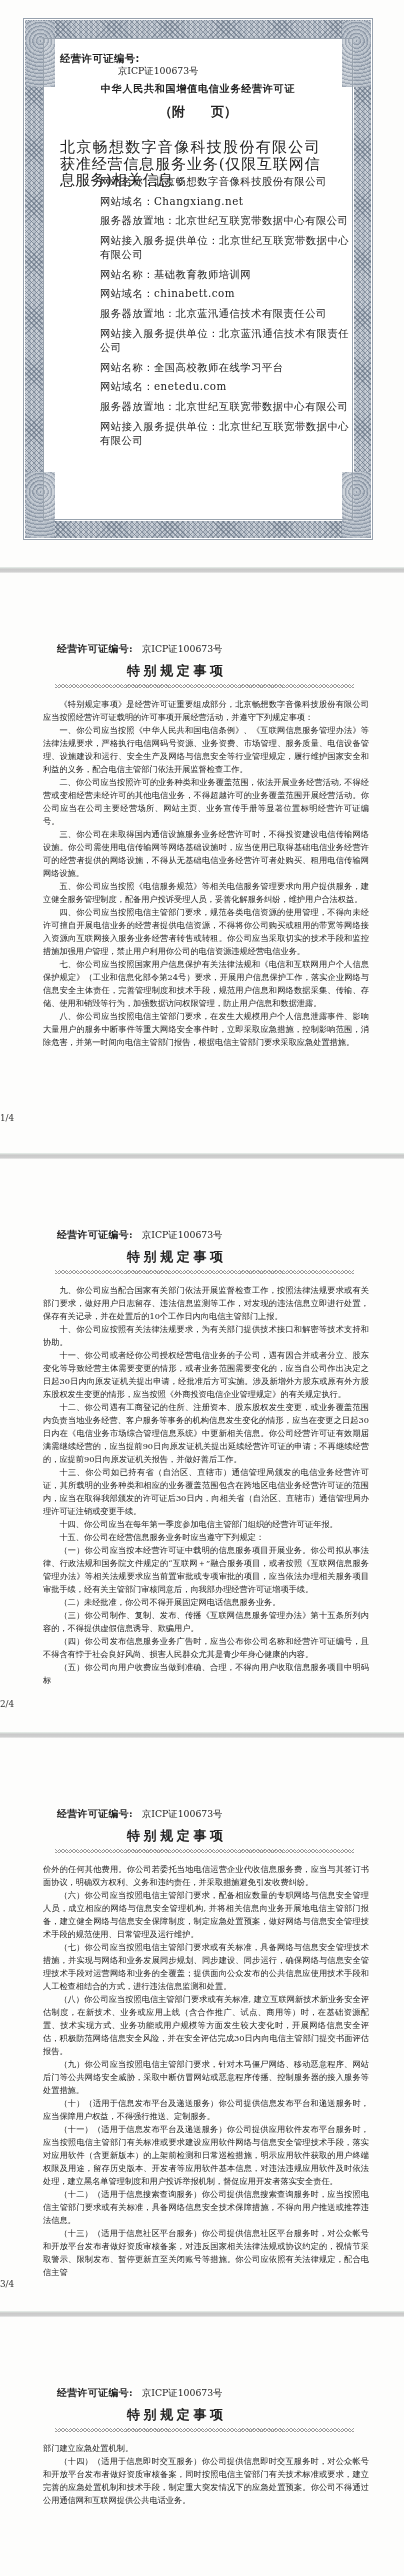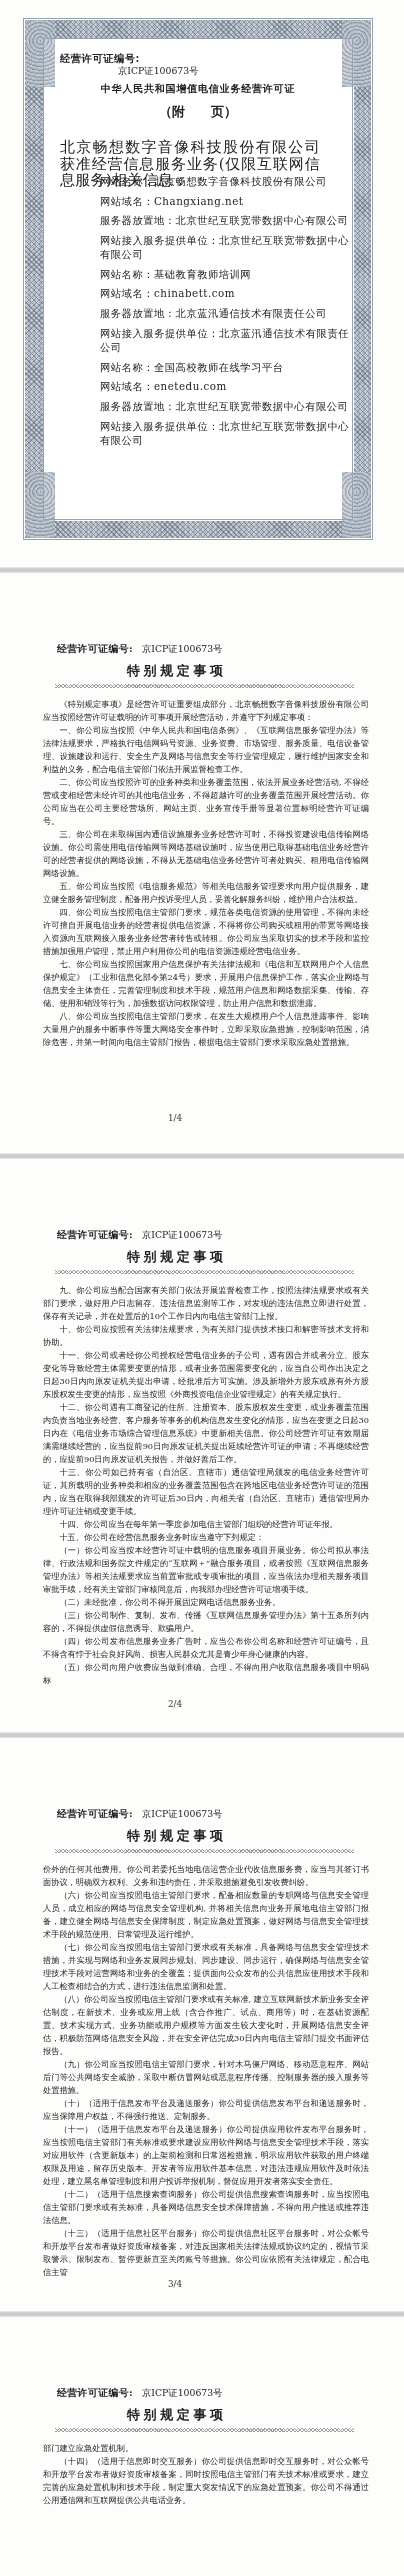--- a/index.html
+++ b/index.html
@@ -52,21 +52,21 @@
   .prov-title{position:absolute;left:0;right:0;top:89px;margin:0;text-align:center;
               font-size:13px;font-weight:bold;letter-spacing:3.6px;text-indent:3.6px;}
   .zigzag{position:absolute;left:55px;top:111px;width:299px;height:3.6px;
           background:
             repeating-linear-gradient(45deg, #9e9e9e 0 0.8px, transparent 0.8px 2.6px),
             repeating-linear-gradient(-45deg, #9e9e9e 0 0.8px, transparent 0.8px 2.6px);}
   .prov-body{position:absolute;left:43px;top:125px;width:326px;
              font-size:8.2px;line-height:13px;text-align:justify;}
   .prov-para{margin:0;text-indent:2em;}
   .prov-para.cont{text-indent:0;}
-  .page-number{position:absolute;left:0;right:0;text-align:center;font-size:8.8px;color:#333;}
+  .page-number{position:absolute;left:0;right:0;font-size:8.8px;color:#333;}
   #page2 .page-number, #page3 .page-number{top:540px;}
   #page4 .page-number{top:541px;}
 </style>
 </head>
 <body>
 
 <div class="doc">
 
   <section class="page" id="page1">
     <div class="cert-frame">

